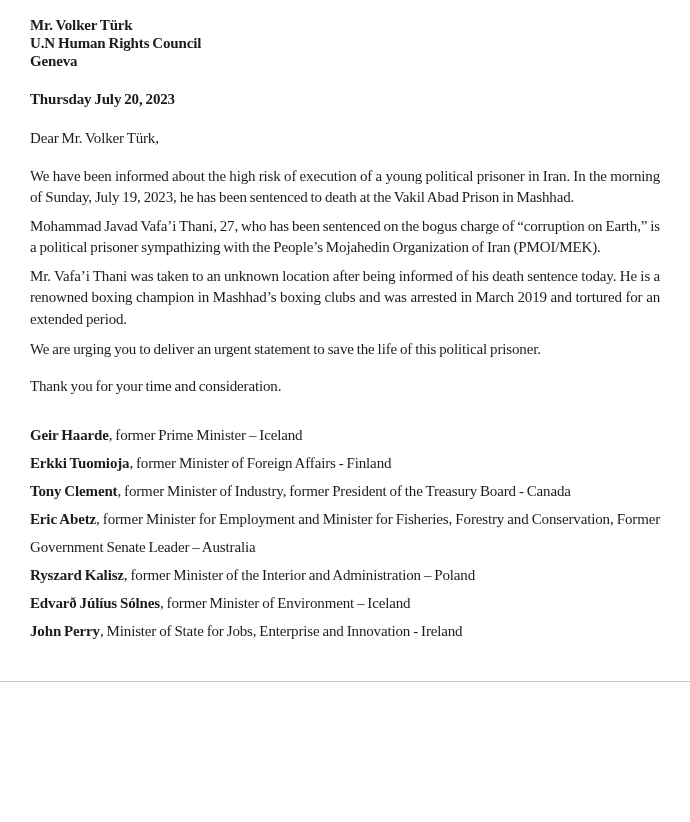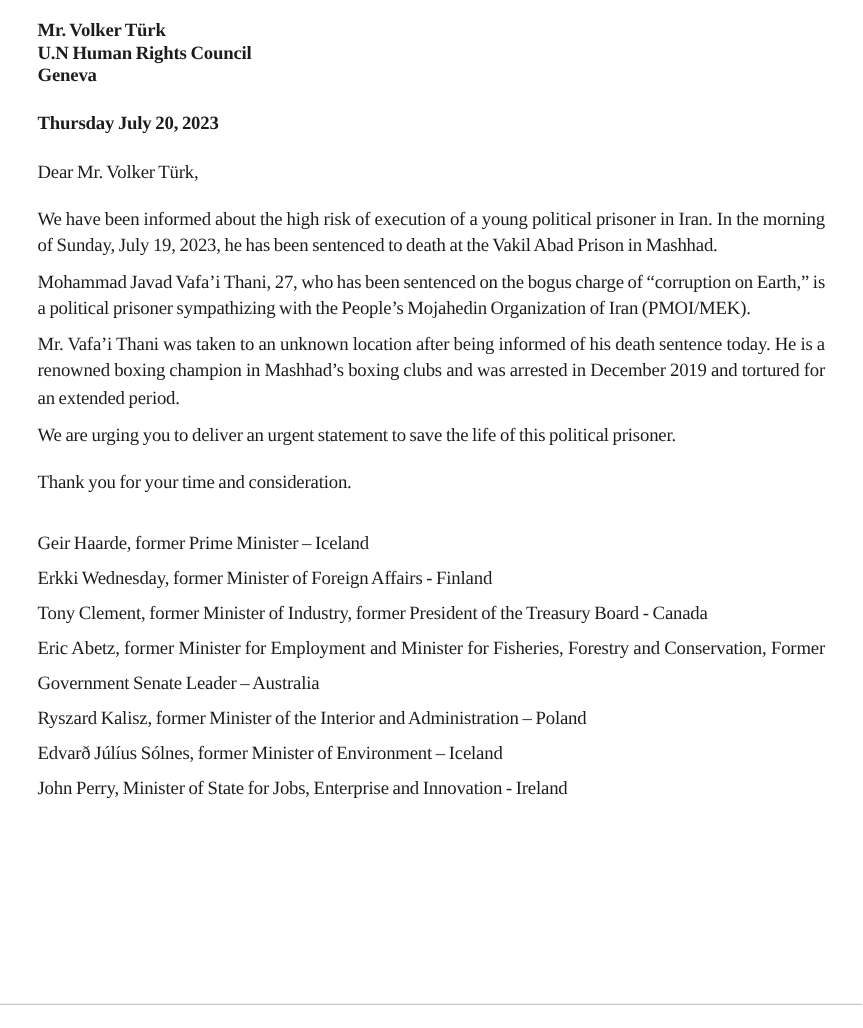--- a/index.html
+++ b/index.html
@@ -7,21 +7,21 @@
     width:690px; height:822px;
     background:#ffffff;
     overflow:hidden;
   }
   body {
     font-family:"Liberation Serif", "DejaVu Serif", serif;
     color:#1c1c1c;
     -webkit-font-smoothing:antialiased;
   }
   .page-clip {
-    height:804px;
+    height:682px;
     overflow:hidden;
     border-bottom:1px solid #c6c6c6;
   }
   .letter {
     padding:16px 30px 0 30px;
     font-size:15px;
     letter-spacing:-0.15px;
     word-spacing:-0.6px;
   }
   .address p {
@@ -45,47 +45,47 @@
   }
   .para.first   { margin-top:16px; }
   .para.urging  { margin-top:9px;  }
   .para.thanks  { margin-top:15px; }
   .signatures   { margin-top:24px; }
   .sig {
     line-height:28px;
     text-align:justify;
     text-align-last:left;
   }
-  .sig-name { font-weight:normal; }
+  .sig-name { font-weight:bold; }
 </style>
 </head>
 <body>
 
 <div class="page-clip">
   <div class="letter">
 
     <div class="address">
       <p>Mr. Volker Türk</p>
       <p>U.N Human Rights Council</p>
       <p>Geneva</p>
     </div>
 
     <p class="date">Thursday July 20, 2023</p>
 
     <p class="salutation">Dear Mr. Volker Türk,</p>
 
     <p class="para first">We have been informed about the high risk of execution of a young political prisoner in Iran. In the morning of Sunday, July 19, 2023, he has been sentenced to death at the Vakil Abad Prison in Mashhad.</p>
     <p class="para">Mohammad Javad Vafa’i Thani, 27, who has been sentenced on the bogus charge of “corruption on Earth,” is a political prisoner sympathizing with the People’s Mojahedin Organization of Iran (PMOI/MEK).</p>
-    <p class="para">Mr. Vafa’i Thani was taken to an unknown location after being informed of his death sentence today. He is a renowned boxing champion in Mashhad’s boxing clubs and was arrested in December 2019 and tortured for an extended period.</p>
+    <p class="para">Mr. Vafa’i Thani was taken to an unknown location after being informed of his death sentence today. He is a renowned boxing champion in Mashhad’s boxing clubs and was arrested in March 2019 and tortured for an extended period.</p>
     <p class="para urging">We are urging you to deliver an urgent statement to save the life of this political prisoner.</p>
     <p class="para thanks">Thank you for your time and consideration.</p>
 
     <div class="signatures">
       <p class="sig"><span class="sig-name">Geir Haarde</span><span>, former Prime Minister – Iceland</span></p>
-      <p class="sig"><span class="sig-name">Erkki Wednesday</span><span>, former Minister of Foreign Affairs - Finland</span></p>
+      <p class="sig"><span class="sig-name">Erkki Tuomioja</span><span>, former Minister of Foreign Affairs - Finland</span></p>
       <p class="sig"><span class="sig-name">Tony Clement</span><span>, former Minister of Industry, former President of the Treasury Board - Canada</span></p>
       <p class="sig"><span class="sig-name">Eric Abetz</span><span>, former Minister for Employment and Minister for Fisheries, Forestry and Conservation, Former Government Senate Leader – Australia</span></p>
       <p class="sig"><span class="sig-name">Ryszard Kalisz</span><span>, former Minister of the Interior and Administration – Poland</span></p>
       <p class="sig"><span class="sig-name">Edvarð Júlíus Sólnes</span><span>, former Minister of Environment – Iceland</span></p>
       <p class="sig"><span class="sig-name">John Perry</span><span>, Minister of State for Jobs, Enterprise and Innovation - Ireland</span></p>
     </div>
 
   </div>
 </div>
 

